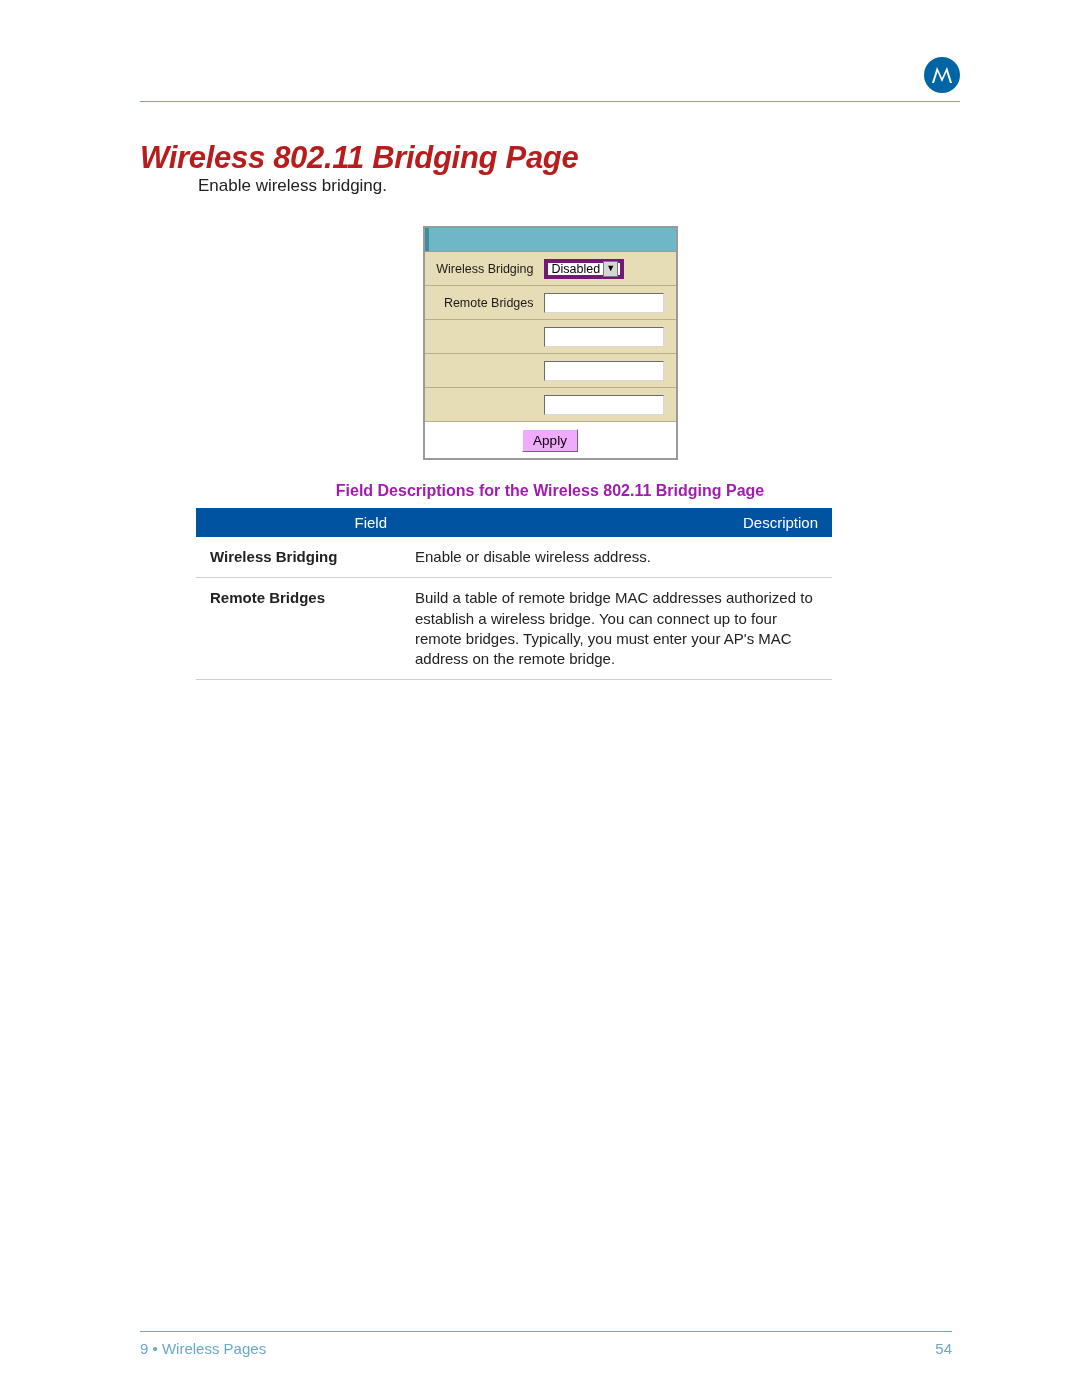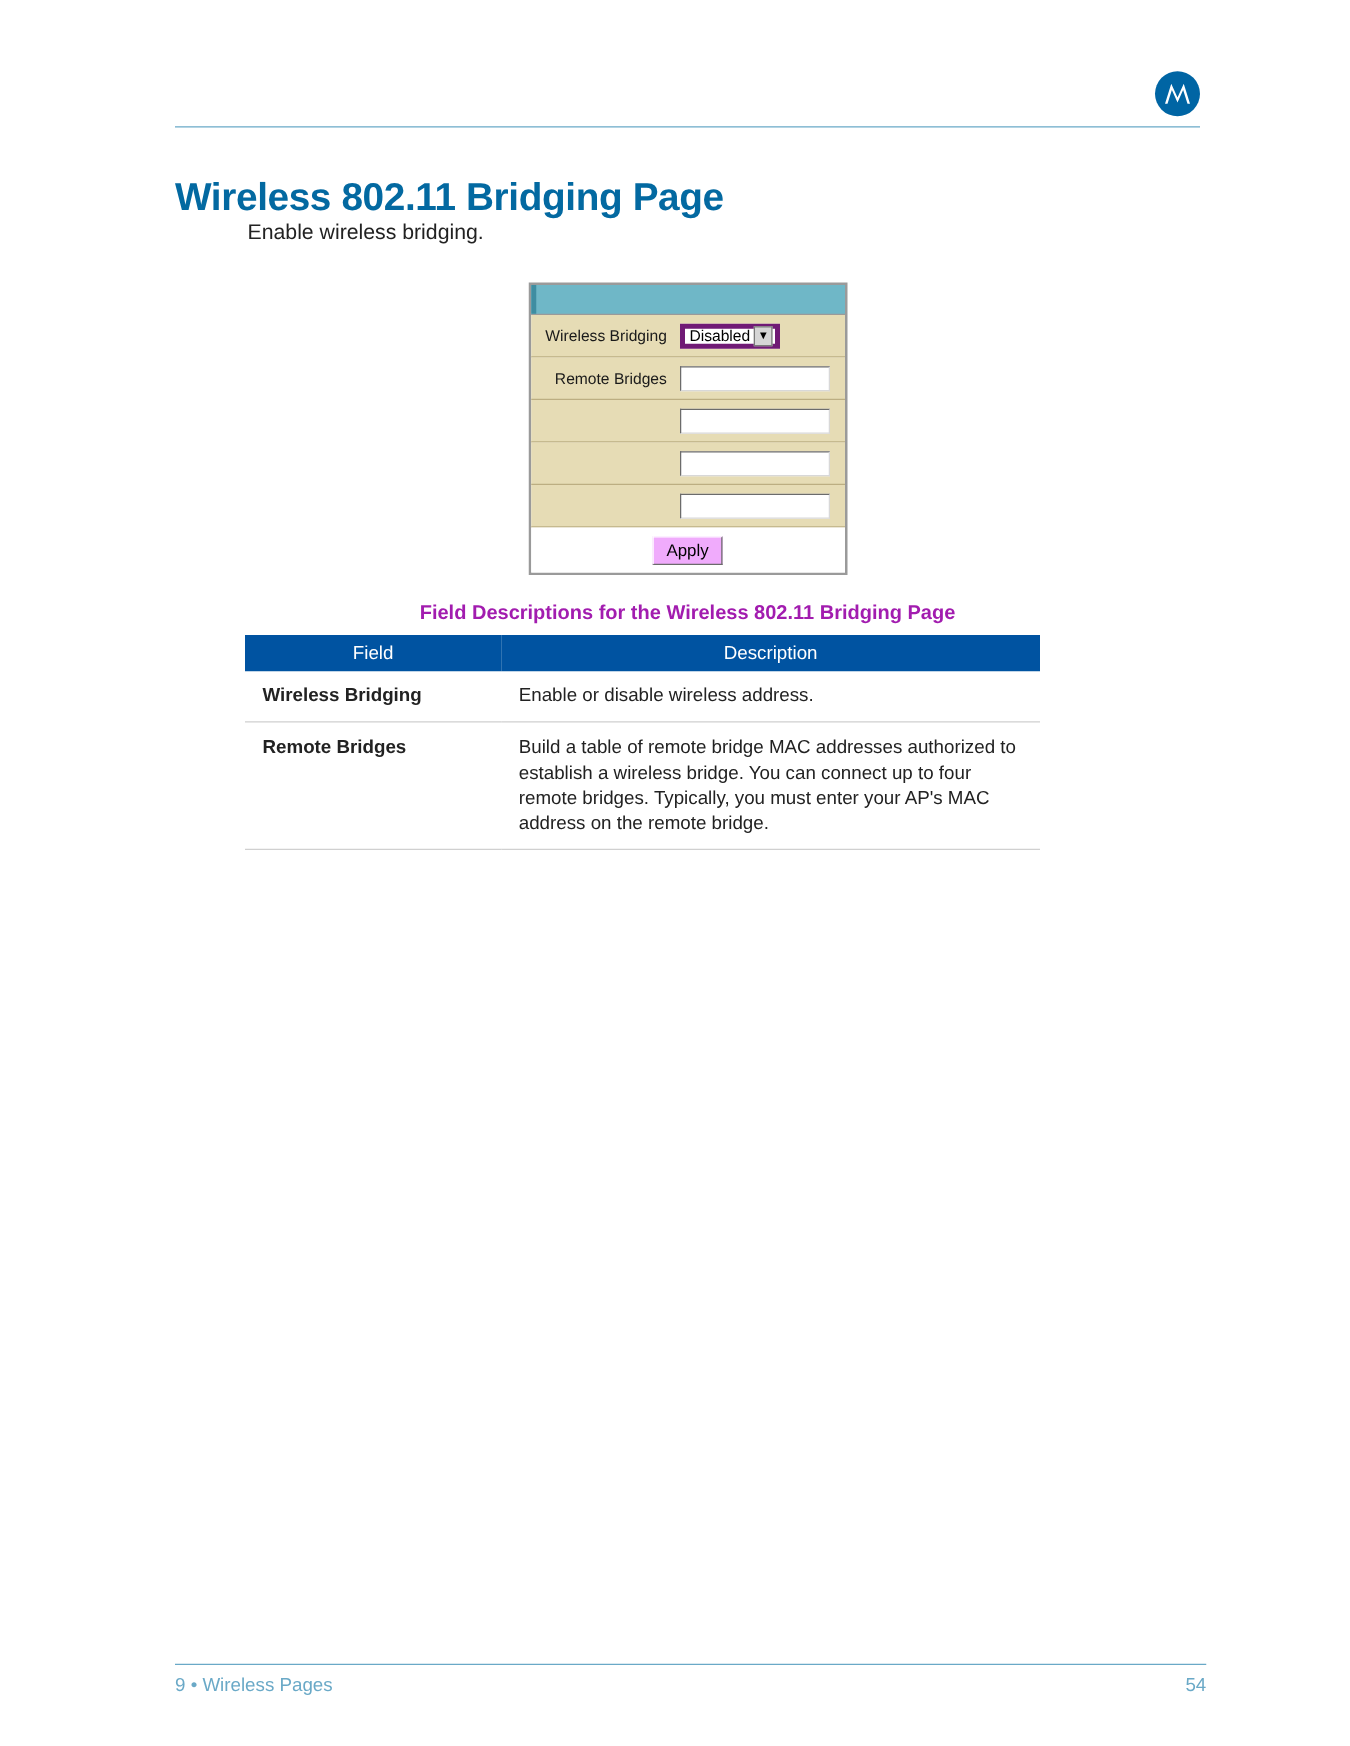--- a/index.html
+++ b/index.html
@@ -2,40 +2,40 @@
 <html><head>
 <meta charset="utf-8">
 <style>
   * { box-sizing: border-box; margin: 0; padding: 0; }
   html, body { width: 1080px; height: 1397px; background: #fff; font-family: Arial, Helvetica, sans-serif; }
   .page { position: relative; width: 1080px; height: 1397px; padding: 55px 120px 40px 140px; }
   .header-row { display: flex; justify-content: flex-end; align-items: center; height: 40px; }
   .logo-circle { width: 36px; height: 36px; border-radius: 50%; background: #0065a4; display: flex; align-items: center; justify-content: center; }
   .logo-circle svg { width: 24px; height: 24px; }
   .rule { border: none; border-top: 1px solid #6aa9c7; margin-top: 6px; }
-  .title { font-size: 31px; font-weight: bold; color: #0369a1; margin-top: 38px; letter-spacing: -0.3px; }
+  .title { font-size: 31px; font-weight: bold; color: #b91c1c; margin-top: 38px; letter-spacing: -0.3px; font-style: italic; }
   .intro { font-size: 17px; color: #222; margin-left: 58px; }
   .form-wrap { display: flex; justify-content: center; margin-top: 30px; }
   .form-panel { width: 255px; border: 2px solid #9a9a9a; background: #fff; }
   .form-topbar { height: 24px; background: #6fb7c7; border-bottom: 1px solid #9a9a9a; position: relative; }
   .form-topbar::before { content:""; position:absolute; left:0; top:0; bottom:0; width:4px; background:#3e8da1; }
   .field-row { display: flex; align-items: center; height: 34px; background: #e6dcb5; border-bottom: 1px solid #bcae82; }
   .field-label-cell { width: 115px; text-align: right; padding-right: 6px; font-size: 12.5px; color: #1a1a1a; }
   .field-input-cell { flex: 1; padding-left: 4px; padding-right: 6px; }
   .select-fake { display: inline-flex; align-items: center; height: 20px; background: #fff; border: 4px solid #701a75; font-size: 12.5px; padding: 0 2px 0 4px; }
   .select-fake .sel-arrow { margin-left: 3px; width: 15px; height: 16px; background: #d6d6d6; border: 1px solid #7a7a7a; display: inline-flex; align-items: center; justify-content: center; font-size: 9px; line-height: 1; }
   .text-input { width: 120px; height: 20px; background: #fff; border-top: 1px solid #6b6b6b; border-left: 1px solid #6b6b6b; border-right: 1px solid #d8d8d8; border-bottom: 1px solid #d8d8d8; }
   .apply-row { height: 36px; background: #fff; display: flex; align-items: center; justify-content: center; }
   .apply-btn { font-size: 13.5px; padding: 3px 10px; background: #f0abfc; border-top: 1px solid #fff; border-left: 1px solid #fff; border-right: 1px solid #6b6b6b; border-bottom: 1px solid #6b6b6b; }
   .subhead { text-align: center; font-weight: bold; font-size: 16px; color: #a21caf; margin-top: 22px; }
   .desc-table { margin: 8px 0 0 56px; width: 636px; border-collapse: collapse; }
-  .desc-table thead th { background: #0053a1; color: #fff; font-weight: normal; text-align: center; font-size: 15px; padding: 6px 14px; }
+  .desc-table thead th { background: #0053a1; color: #fff; font-weight: normal; text-align: right; font-size: 15px; padding: 6px 14px; }
   .desc-table td { font-size: 15px; padding: 10px 14px 10px 14px; vertical-align: top; border-bottom: 1px solid #d0d0d0; color: #222; line-height: 1.35; }
   .desc-table td.fname { font-weight: bold; width: 205px; }
-  .footer { position: absolute; left: 140px; right: 115px; bottom: 40px; }
+  .footer { position: absolute; left: 140px; right: 128px; bottom: 40px; }
   .footer-rule { border: none; border-top: 1px solid #6aa9c7; margin-bottom: 8px; }
   .footer-row { display: flex; justify-content: space-between; font-size: 15px; color: #6aa9c7; }
 </style>
 </head>
 <body>
 
 <div class="page">
 
   <div class="header-row">
     <div class="logo-circle">

